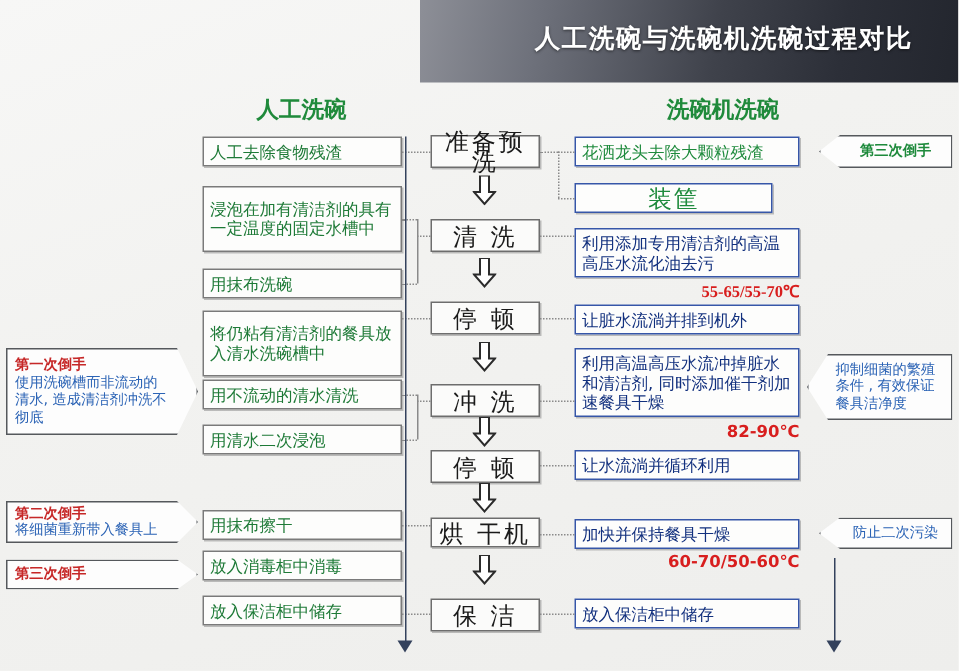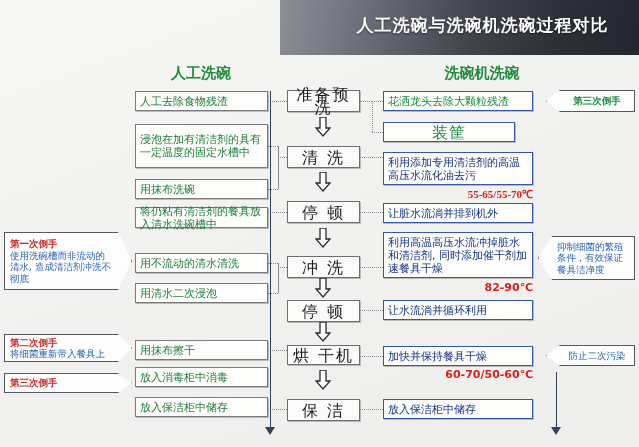--- a/index.html
+++ b/index.html
@@ -88,21 +88,21 @@
     </div>
 
   <div class="box green-dark" style="left:135px;top:124px;width:133px;height:44px;">
     <span class="txt">浸泡在加有清洁剂的具有一定温度的固定水槽中</span>
     </div>
 
   <div class="box green-dark" style="left:135px;top:179px;width:133px;height:20px;">
     <span class="txt">用抹布洗碗</span>
     </div>
 
-  <div class="box green-dark" style="left:135px;top:207px;width:133px;height:21px;">
+  <div class="box green-dark" style="left:135px;top:207px;width:133px;height:44px;">
     <span class="txt">将仍粘有清洁剂的餐具放入清水洗碗槽中</span>
     </div>
 
   <div class="box green-dark" style="left:135px;top:253px;width:133px;height:20px;">
     <span class="txt">用不流动的清水清洗</span>
     </div>
 
   <div class="box green-dark" style="left:135px;top:283px;width:133px;height:20px;">
     <span class="txt">用清水二次浸泡</span>
     </div>

